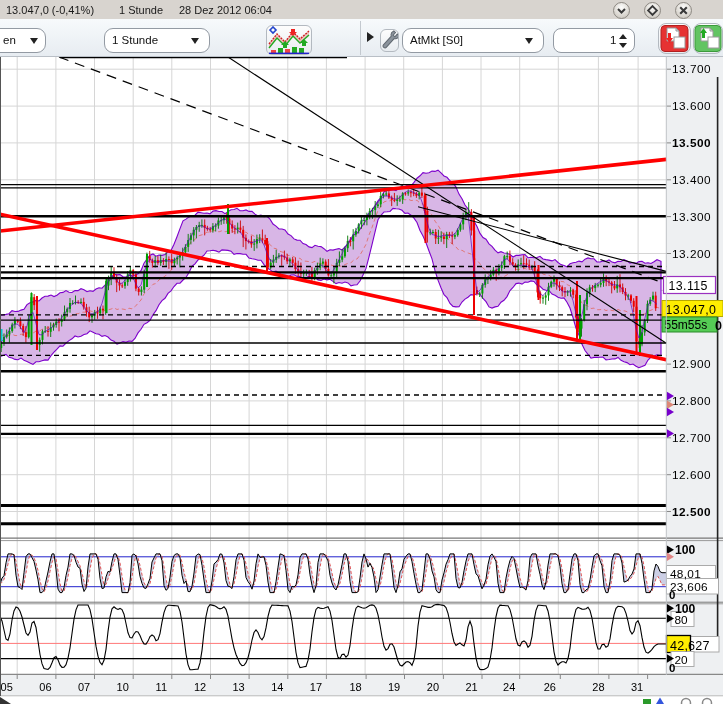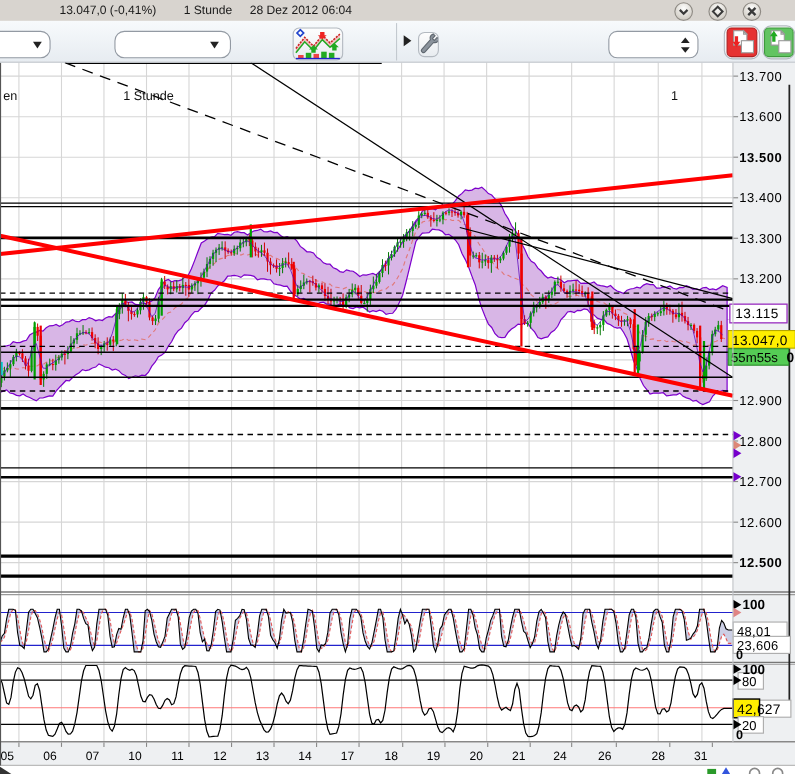--- a/index.html
+++ b/index.html
@@ -1,26 +1,26 @@
 <!DOCTYPE html>
 <html><head><meta charset="utf-8"><style>
 * { margin:0; padding:0; box-sizing:border-box; }
 body { font-family:"Liberation Sans", sans-serif; }
 #root { position:relative; width:723px; height:704px; overflow:hidden; background:#fff; }
 #titlebar { position:absolute; left:0; top:0; width:723px; height:19px; background:#d8d4cf;
   font-size:11px; color:#1a1a1a; }
-#titlebar span { position:absolute; top:3.5px; white-space:pre;margin-left:48px; }
+#titlebar span { position:absolute; top:3.5px; white-space:pre; }
 .winbtn { position:absolute; top:2px; width:17px; height:17px; border-radius:50%;
   background:radial-gradient(circle at 50% 30%, #fdfdfc, #d6d2cb 70%, #c2beb7);
   border:1px solid #8d8983; color:#3a3a3a; text-align:center; font-size:11px; line-height:15px; font-weight:bold;}
 #toolbar { position:absolute; left:0; top:19px; width:723px; height:38px;
   background:linear-gradient(#f7fafc, #e7ecf1); border-bottom:1px solid #b9bfc6; }
 .combo { position:absolute; top:9px; height:25px; background:#fff; border:1px solid #939aa3;
   border-radius:9px; font-size:11.5px; color:#111; }
-.combo .txt { position:absolute; left:7px; top:5px; white-space:pre;margin-top:48px; }
+.combo .txt { position:absolute; left:7px; top:5px; white-space:pre; }
 .combo .da { position:absolute; top:9px; width:0; height:0; border-left:4.5px solid transparent;
   border-right:4.5px solid transparent; border-top:6px solid #222; }
 .btn { position:absolute; background:linear-gradient(#fdfdfd,#e8ecf0); border:1px solid #b3b9c0; border-radius:6px; }
 svg text { font-family:"Liberation Sans", sans-serif; fill:#000; }
 </style></head><body>
 <div id="root">
   <svg width="723" height="704" viewBox="0 0 723 704" style="position:absolute;left:0;top:0">
   <rect x="0" y="57" width="723" height="647" fill="#ffffff"></rect>
 <rect x="666.3" y="57" width="56.700000000000045" height="618" fill="#eef0f2"></rect>
 <rect x="0" y="675" width="723" height="21" fill="#eef0f2"></rect>
@@ -740,20 +740,24 @@
     </div>
     <div style="position:absolute;left:360px;top:2px;width:1px;height:34px;background:#c3c9cf"></div>
     <div style="position:absolute;left:367px;top:13px;width:0;height:0;border-top:5px solid transparent;border-bottom:5px solid transparent;border-left:7px solid #222"></div>
     <div class="btn" style="left:380px;top:9.5px;width:19px;height:23px">
       <svg width="17" height="21" viewBox="4.5 1.5 17 21">
           <g transform="rotate(42 13 12)">
             <path d="M9.8 2 L12.1 2 L12.1 5.6 L14.5 5.6 L14.5 2 L16.8 2 C17.7 4 17.2 6.4 15.2 7.5 L15.2 19 A1.9 1.9 0 0 1 11.4 19 L11.4 7.5 C9.4 6.4 8.9 4 9.8 2 Z" fill="#8b939c" stroke="#606870" stroke-width="1"></path>
           </g>
         </svg>
     </div>
+    <div class="combo" style="left:402px;width:142px">
+        <span class="txt">AtMkt [S0]</span>
+        <span class="da" style="left:122px"></span>
+      </div>
     <div class="combo" style="left:553px;width:82px;border-radius:8px">
       <span class="txt" style="left:56px">1</span>
       <span style="position:absolute;left:65px;top:5px;width:0;height:0;border-left:4px solid transparent;border-right:4px solid transparent;border-bottom:5.5px solid #222"></span>
       <span style="position:absolute;left:65px;top:13.5px;width:0;height:0;border-left:4px solid transparent;border-right:4px solid transparent;border-top:5.5px solid #222"></span>
     </div>
     <div class="btn" style="left:658px;top:4px;width:33px;height:31px;border-radius:8px">
       <svg width="31" height="29" viewBox="0 0 31 29">
         <rect x="2" y="1.5" width="27" height="26" rx="4" fill="#e63232" stroke="#b02020"></rect>
         <path d="M8 4 L17 4 L20 7 L20 17 L8 17 Z" fill="#fff" stroke="#999"></path>
         <path d="M17 4 L17 7 L20 7 Z" fill="#ddd" stroke="#999"></path>

